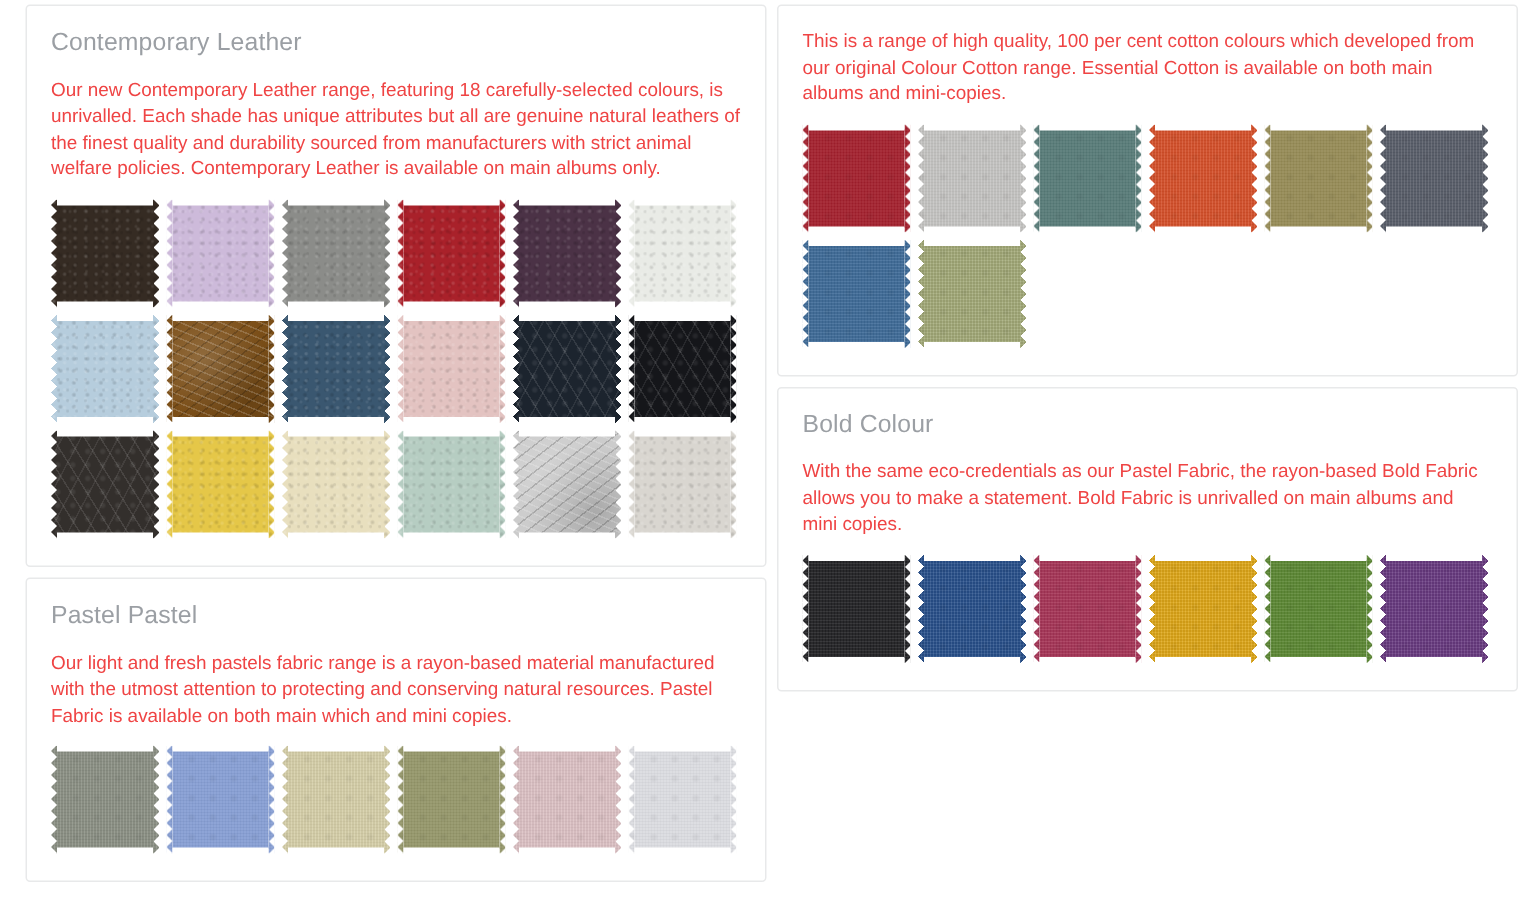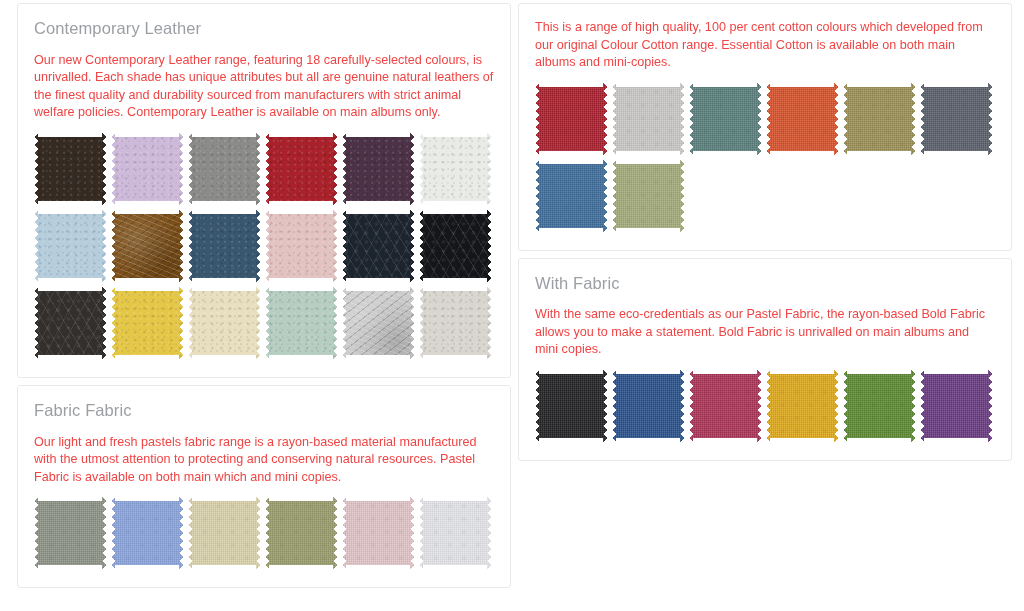--- a/index.html
+++ b/index.html
@@ -171,21 +171,21 @@
             <div class="swatch cracked" title="charcoal-black" style="background-color: rgb(51, 47, 44);"><span></span></div>
             <div class="swatch leather" title="mustard-yellow" style="background-color: rgb(229, 199, 72);"><span></span></div>
             <div class="swatch leather" title="cream" style="background-color: rgb(232, 223, 190);"><span></span></div>
             <div class="swatch leather" title="sage-green" style="background-color: rgb(182, 205, 194);"><span></span></div>
             <div class="swatch distressed" title="taupe-brown"><span></span></div>
             <div class="swatch leather" title="light-stone" style="background-color: rgb(217, 214, 208);"><span></span></div>
           </div>
       </section>
 
       <section class="panel">
-        <h2 class="panel-title">Fabric Fabric</h2>
+        <h2 class="panel-title">Pastel Pastel</h2>
         <p class="panel-desc">Our light and fresh pastels fabric range is a rayon-based material manufactured with the utmost attention to protecting and conserving natural resources. Pastel Fabric is available on both main which and mini copies.</p>
         <div class="swatch-grid">
             <div class="swatch fabric" title="sage-grey" style="background-color: rgb(141, 146, 134);"><span></span></div>
             <div class="swatch fabric" title="cornflower-blue" style="background-color: rgb(139, 164, 220);"><span></span></div>
             <div class="swatch fabric" title="sand-beige" style="background-color: rgb(217, 210, 171);"><span></span></div>
             <div class="swatch fabric" title="olive-green" style="background-color: rgb(154, 156, 109);"><span></span></div>
             <div class="swatch fabric" title="dusty-pink" style="background-color: rgb(224, 196, 199);"><span></span></div>
             <div class="swatch fabric" title="ice-white" style="background-color: rgb(228, 229, 234);"><span></span></div>
           </div>
       </section>
@@ -202,21 +202,21 @@
             <div class="swatch cotton" title="teal-green" style="background-color: rgb(90, 127, 124);"><span></span></div>
             <div class="swatch cotton" title="burnt-orange" style="background-color: rgb(217, 81, 42);"><span></span></div>
             <div class="swatch cotton" title="khaki-gold" style="background-color: rgb(155, 144, 88);"><span></span></div>
             <div class="swatch cotton" title="slate-grey" style="background-color: rgb(90, 95, 107);"><span></span></div>
             <div class="swatch cotton" title="denim-blue" style="background-color: rgb(63, 109, 155);"><span></span></div>
             <div class="swatch cotton" title="moss-green" style="background-color: rgb(164, 171, 121);"><span></span></div>
           </div>
       </section>
 
       <section class="panel">
-        <h2 class="panel-title">With Fabric</h2>
+        <h2 class="panel-title">Bold Colour</h2>
         <p class="panel-desc">With the same eco-credentials as our Pastel Fabric, the rayon-based Bold Fabric allows you to make a statement. Bold Fabric is unrivalled on main albums and mini copies.</p>
         <div class="swatch-grid">
             <div class="swatch fabric" title="jet-black" style="background-color: rgb(35, 35, 38);"><span></span></div>
             <div class="swatch fabric" title="royal-blue" style="background-color: rgb(41, 81, 140);"><span></span></div>
             <div class="swatch fabric" title="raspberry" style="background-color: rgb(169, 53, 88);"><span></span></div>
             <div class="swatch fabric" title="golden-yellow" style="background-color: rgb(224, 168, 24);"><span></span></div>
             <div class="swatch fabric" title="grass-green" style="background-color: rgb(93, 138, 52);"><span></span></div>
             <div class="swatch fabric" title="royal-purple" style="background-color: rgb(106, 59, 130);"><span></span></div>
           </div>
       </section>

